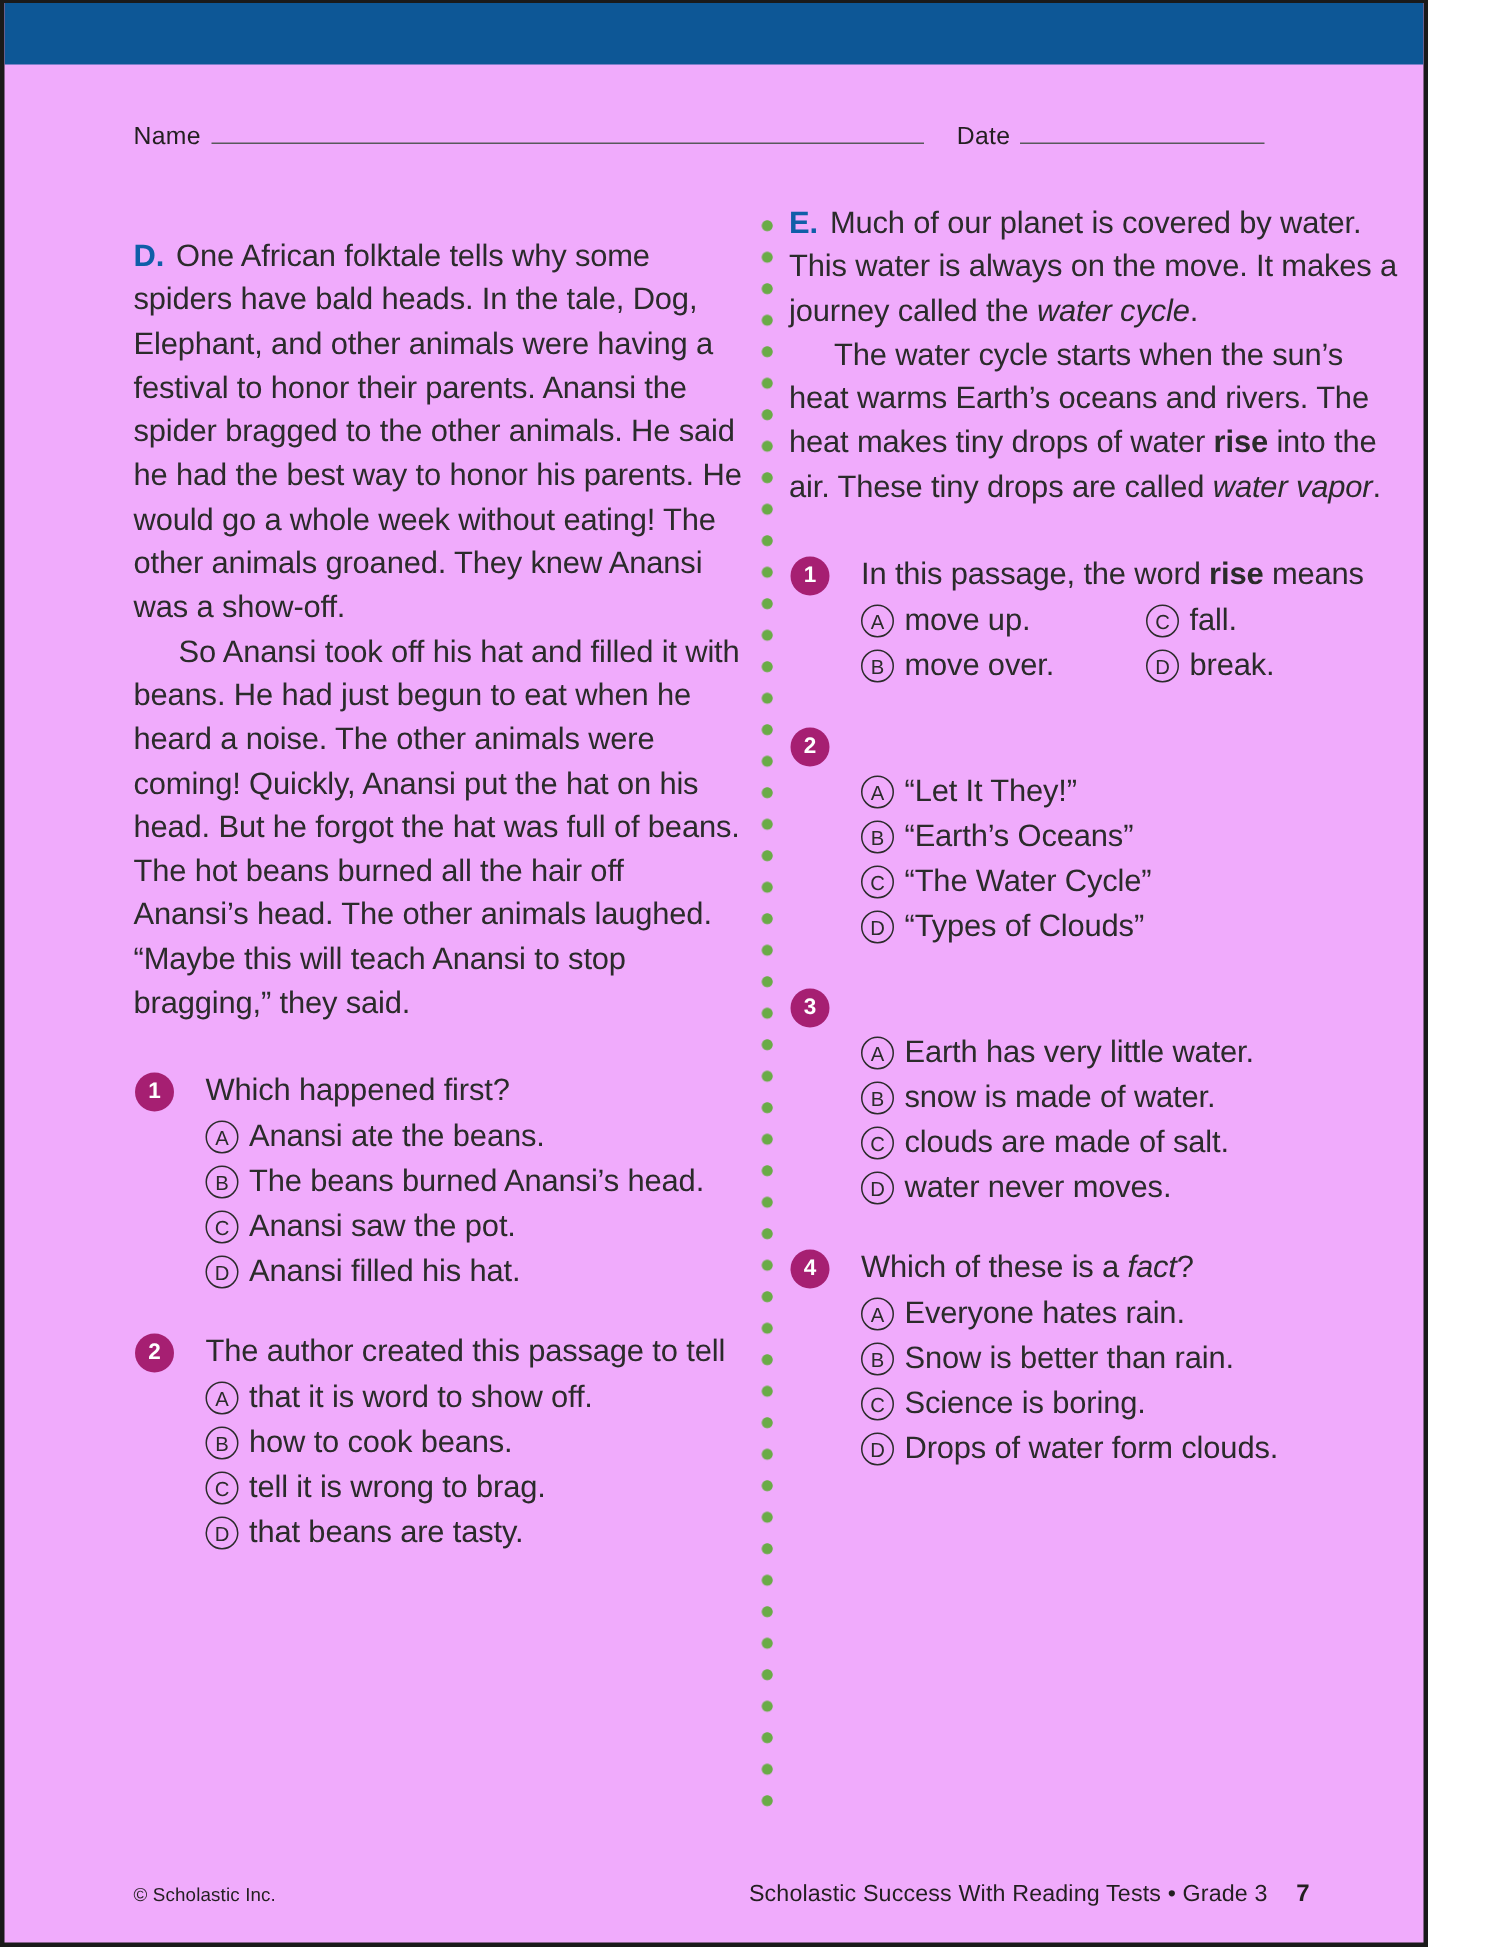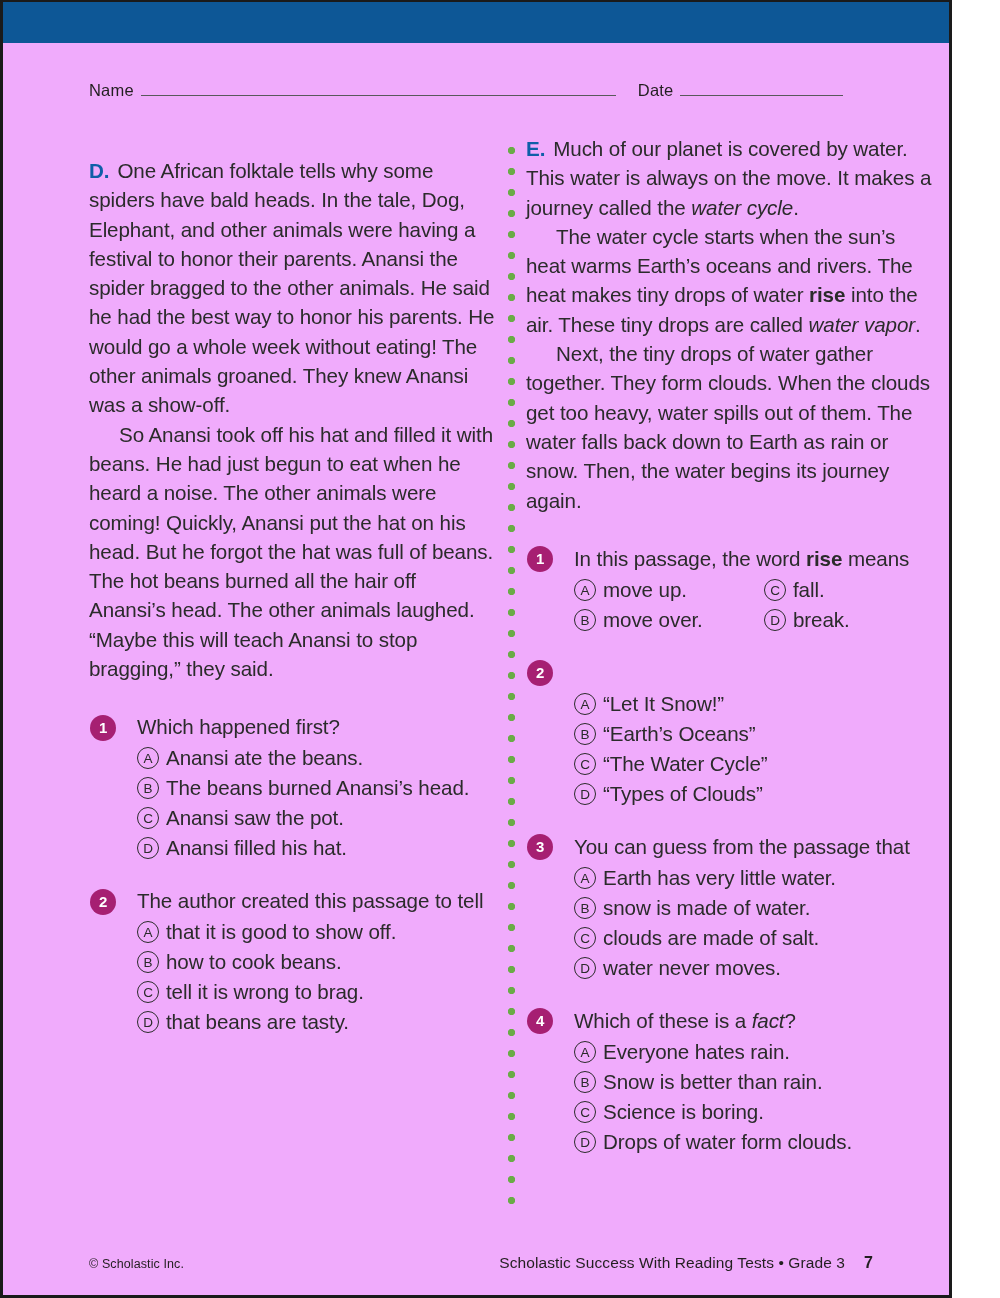--- a/index.html
+++ b/index.html
@@ -250,21 +250,21 @@
       </div>
 
       <div class="qblock">
         <div class="qhead">
           <span class="qnum">2</span>
           <span>The author created this passage to tell</span>
         </div>
         <div class="choices">
           <div class="choice">
             <span class="letter">A</span>
-            <span class="ctext">that it is good to show off.</span>
+            <span class="ctext">that it is word to show off.</span>
           </div>
           <div class="choice">
             <span class="letter">B</span>
             <span class="ctext">how to cook beans.</span>
           </div>
           <div class="choice">
             <span class="letter">C</span>
             <span class="ctext">tell it is wrong to brag.</span>
           </div>
           <div class="choice">
@@ -274,21 +274,20 @@
         </div>
       </div>
 
     </div>
 
     <div class="col col-right">
 
       <div class="passage">
         <p><span class="plabel">E.</span><span class="plabel-gap"></span><span>Much of our planet is covered by water. This water is always on the move. It makes a journey called the </span><em>water cycle</em><span>.</span></p>
         <p class="indent"><span>The water cycle starts when the sun’s heat warms Earth’s oceans and rivers. The heat makes tiny drops of water </span><strong>rise</strong><span> into the air. These tiny drops are called </span><em>water vapor</em><span>.</span></p>
-        <p class="indent">Next, the tiny drops of water gather together. They form clouds. When the clouds get too heavy, water spills out of them. The water falls back down to Earth as rain or snow. Then, the water begins its journey again.</p>
       </div>
 
       <div class="qblock first">
         <div class="qhead">
           <span class="qnum">1</span>
           <span>In this passage, the word </span><strong>rise</strong><span> means</span>
         </div>
         <div class="choices grid2">
           <div class="choice">
             <span class="letter">A</span>
@@ -309,41 +308,40 @@
         </div>
       </div>
 
       <div class="qblock">
         <div class="qhead">
           <span class="qnum">2</span>
         </div>
         <div class="choices">
           <div class="choice">
             <span class="letter">A</span>
-            <span class="ctext">“Let It Snow!”</span>
+            <span class="ctext">“Let It They!”</span>
           </div>
           <div class="choice">
             <span class="letter">B</span>
             <span class="ctext">“Earth’s Oceans”</span>
           </div>
           <div class="choice">
             <span class="letter">C</span>
             <span class="ctext">“The Water Cycle”</span>
           </div>
           <div class="choice">
             <span class="letter">D</span>
             <span class="ctext">“Types of Clouds”</span>
           </div>
         </div>
       </div>
 
       <div class="qblock">
         <div class="qhead">
           <span class="qnum">3</span>
-          <span>You can guess from the passage that</span>
         </div>
         <div class="choices">
           <div class="choice">
             <span class="letter">A</span>
             <span class="ctext">Earth has very little water.</span>
           </div>
           <div class="choice">
             <span class="letter">B</span>
             <span class="ctext">snow is made of water.</span>
           </div>

